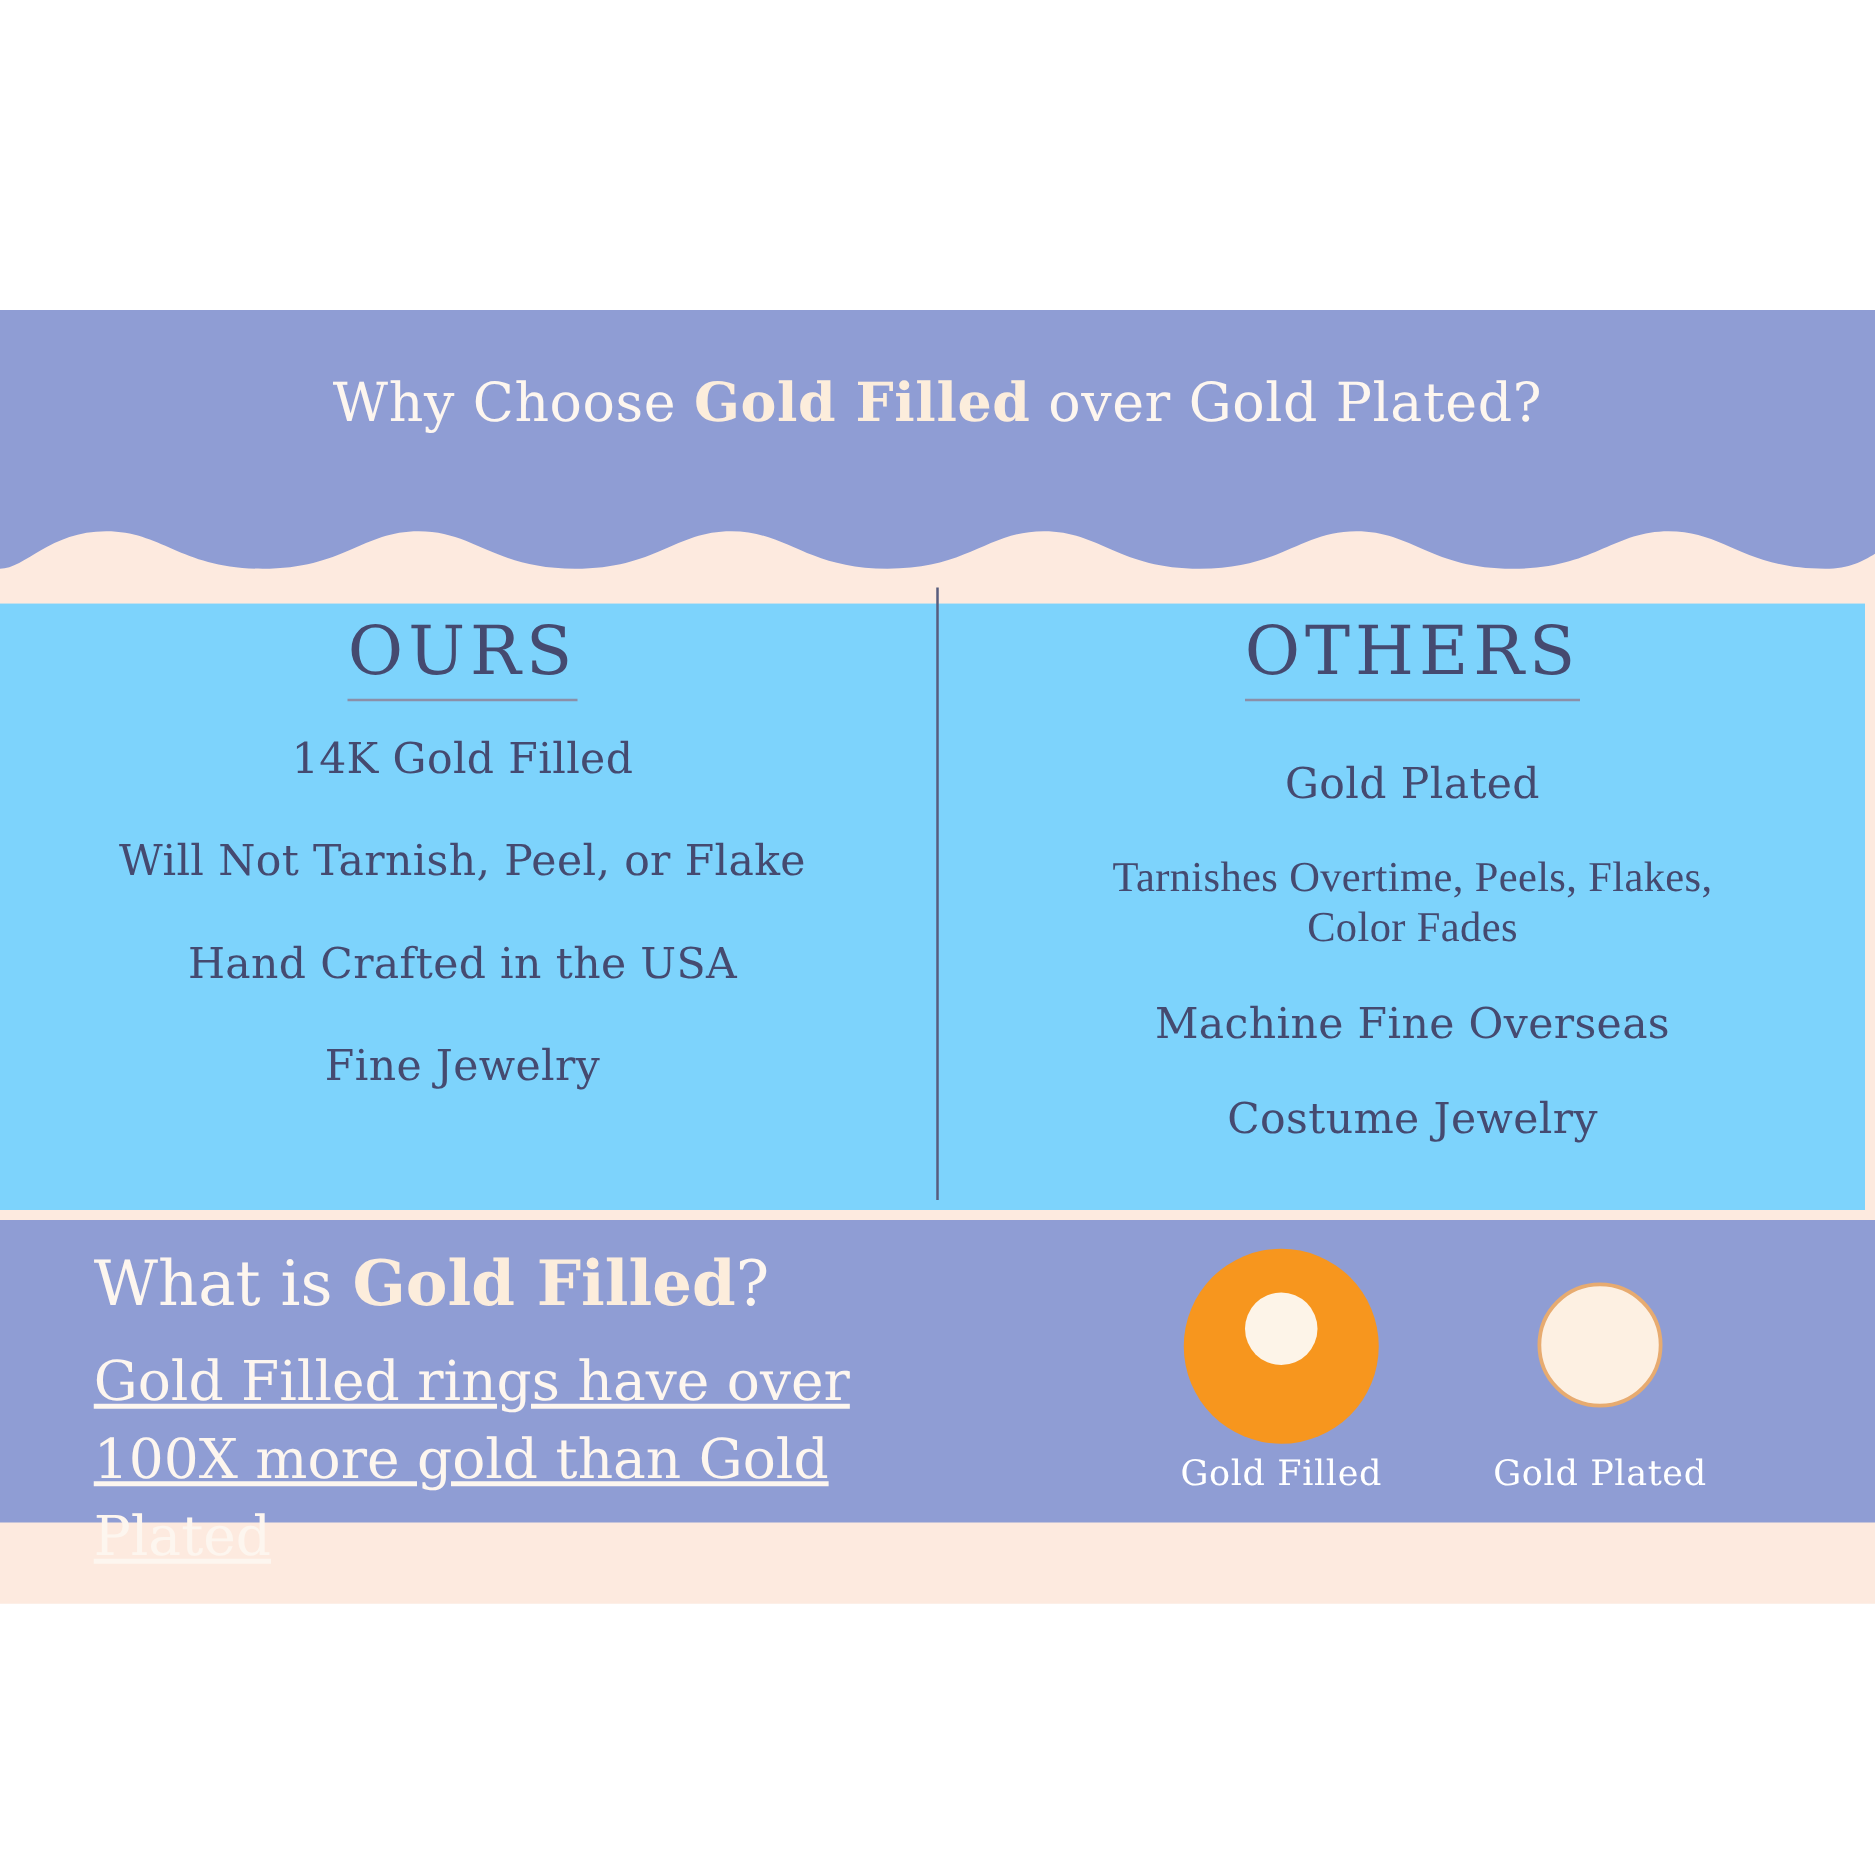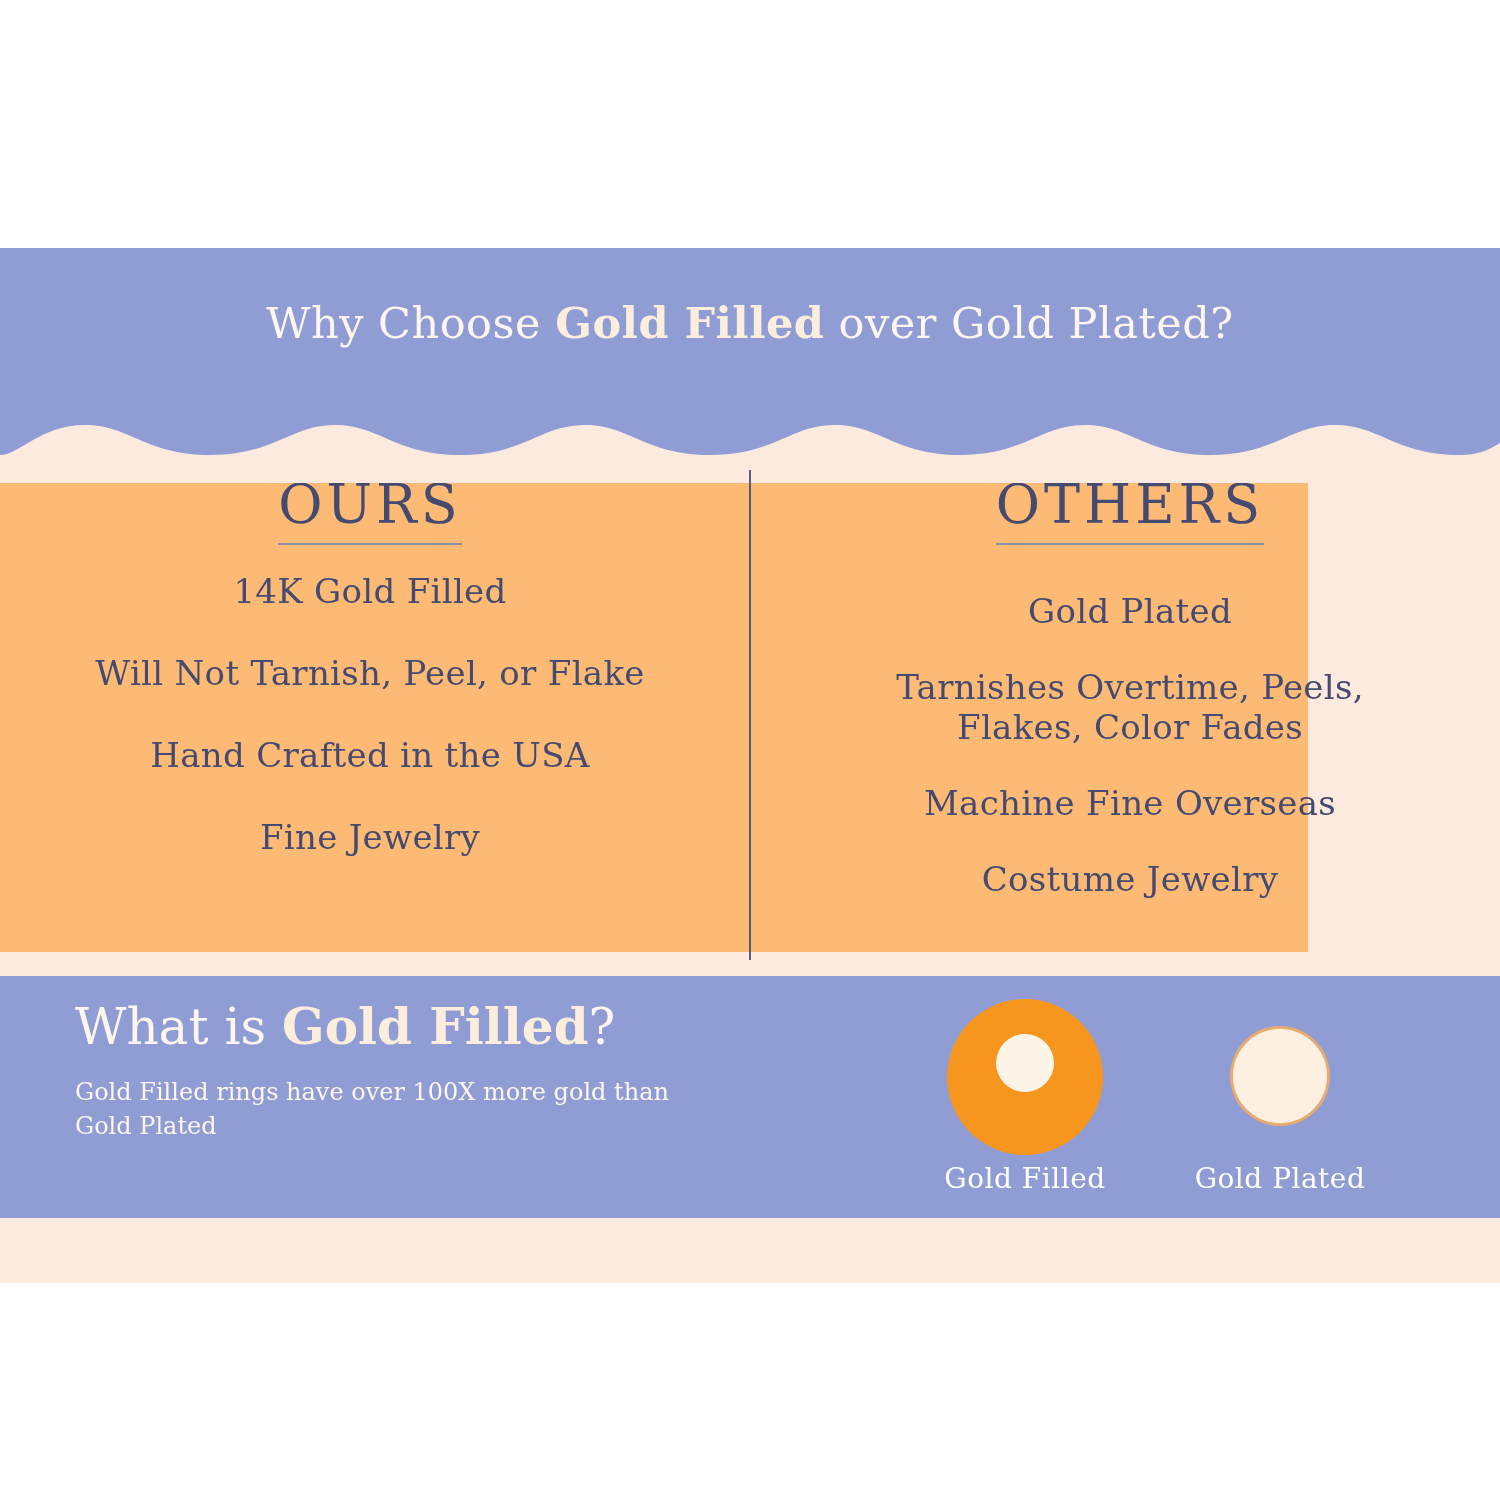--- a/index.html
+++ b/index.html
@@ -67,24 +67,24 @@
   }
   .header-title .accent {
     color: #fceddc;
     font-weight: bold;
   }
 
   
   .compare {
     position: absolute;
     left: 0;
-    top: 199px;
-    width: 1308px;
+    top: 215px;
+    width: 1492px;
     height: 505px;
-    background: #fdba74;
+    background: #7dd3fc;
     z-index: 0;
   }
 
   .divider {
     position: absolute;
     left: 749px;
     top: 222px;
     width: 2px;
     height: 490px;
     background: #585d7e;
@@ -157,24 +157,25 @@
     white-space: nowrap;
   }
   .footer-title .accent {
     color: #fceddc;
     font-weight: bold;
   }
 
   .footer-sub {
     margin-top: 18px;
     font-family: "DejaVu Serif", serif;
-    font-size: 24px;
+    font-size: 44px;
     line-height: 1.42;
     color: #fdf6ef;
     max-width: 620px;
+    text-decoration: underline;
   }
 
   
   .diagram {
     position: absolute;
     left: 880px;
     top: 10px;
     width: 560px;
     height: 250px;
   }
@@ -272,21 +273,21 @@
           <li>Will Not Tarnish, Peel, or Flake</li>
           <li>Hand Crafted in the USA</li>
           <li>Fine Jewelry</li>
         </ul>
       </div>
 
       <div class="col col-others">
         <div class="col-heading">OTHERS</div>
         <ul class="col-list">
           <li>Gold Plated</li>
-          <li style="max-width:560px;margin-left:auto;margin-right:auto;">Tarnishes Overtime, Peels, Flakes, Color Fades</li>
+          <li style="max-width:560px;margin-left:auto;margin-right:auto;font-family:Liberation Serif, serif;">Tarnishes Overtime, Peels, Flakes, Color Fades</li>
           <li>Machine Fine Overseas</li>
           <li>Costume Jewelry</li>
         </ul>
       </div>
 
     </div>
 
     <div class="divider"></div>
 
     <div class="footer-band">

